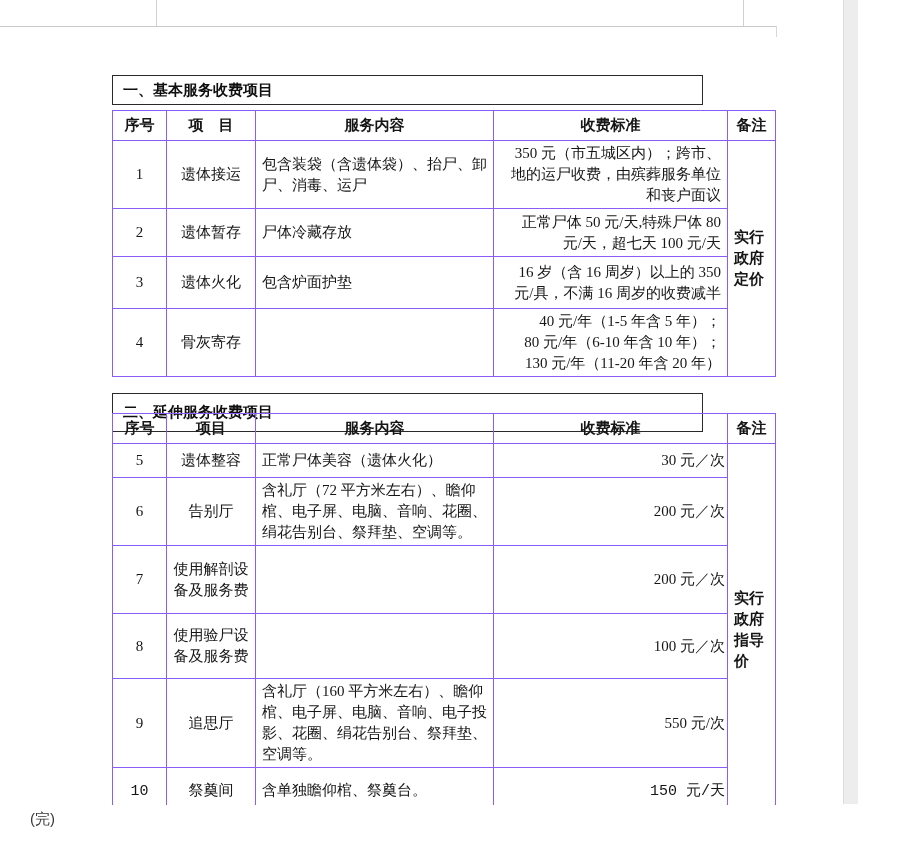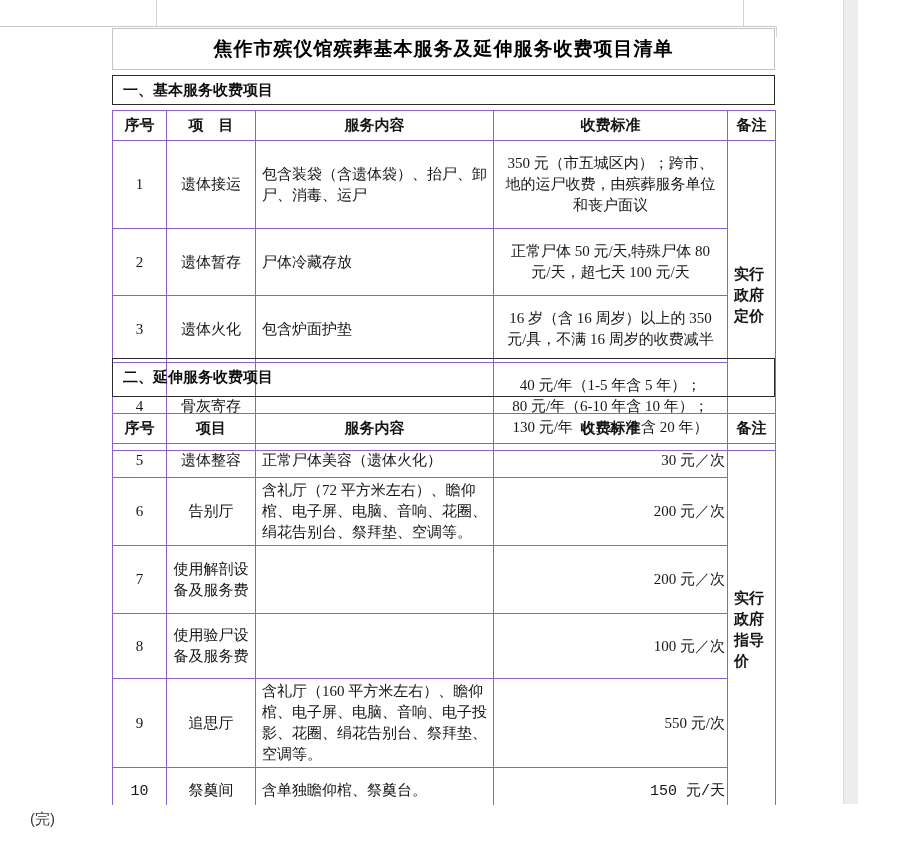--- a/index.html
+++ b/index.html
@@ -27,46 +27,46 @@
   
   .title-box {
     position: absolute; left: 112px; top: 28px; width: 663px; height: 42px;
     border: 1px solid #c3c3c3;
     display: flex; align-items: center; justify-content: center;
     font-size: 19px; font-weight: bold; letter-spacing: 1px; color: #000;
   }
 
   
   .section-label {
-    position: absolute; left: 112px; width: 663px;
+    position: absolute; left: 112px; width: 591px;
     border: 1px solid #2a2a2a;
     display: flex; align-items: center;
     padding-left: 10px;
     font-size: 15px; font-weight: bold; color: #0f0f0f;
   }
   .section-label.s1 { top: 75px; height: 30px; }
-  .section-label.s2 { top: 358px; height: 39px; }
+  .section-label.s2 { top: 393px; height: 39px; }
 
   
   .tbl-wrap1 { position: absolute; left: 112px; top: 110px; }
   .tbl-wrap2 { position: absolute; left: 112px; top: 413px; height: 392px; overflow: hidden; }
 
   table.fee-table { border-collapse: collapse; table-layout: fixed; width: 663px; font-size: 15px; }
   table.fee-table td { border: 1px solid #8b5cf6; vertical-align: middle; line-height: 21px; overflow: hidden; }
 
   col.c-no { width: 54px; }
   col.c-item { width: 89px; }
   col.c-content { width: 238px; }
   col.c-fee { width: 234px; }
   col.c-note { width: 48px; }
 
   td.hd { text-align: center; font-weight: bold; height: 30px; }
   td.no-cell, td.item-cell { text-align: center; padding: 2px 4px; }
   td.content-cell { text-align: left; padding: 2px 6px; }
-  td.fee-left { text-align: center; padding: 12px 6px; white-space: pre-line; }
+  td.fee-left { text-align: right; padding: 2px 6px; white-space: pre-line; }
   td.fee-center { text-align: right; padding: 2px 2px; }
   td.remark-cell { font-weight: bold; padding: 0 6px; line-height: 24px; }
 
   tr.h64 { height: 64px; } tr.h48 { height: 48px; } tr.h52 { height: 52px; }
   tr.h61 { height: 61px; } tr.h34 { height: 34px; } tr.h68 { height: 68px; }
   tr.h65 { height: 65px; } tr.h87 { height: 87px; } tr.h48b { height: 48px; font-family: Liberation Mono, monospace; }
 
   
   .end-mark {
     position: absolute; left: 30px; top: 810px;
@@ -78,21 +78,20 @@
 <body>
 
 <div class="canvas">
 
   <div class="prev-vstub a"></div>
   <div class="prev-vstub b"></div>
   <div class="prev-hline"></div>
   <div class="prev-corner"></div>
   <div class="page-edge-strip"></div>
 
-  <div class="title-box">焦作市殡仪馆殡葬基本服务及延伸服务收费项目清单</div>
 
   <div class="section-label s1">一、基本服务收费项目</div>
 
   <div class="tbl-wrap1">
     <table class="fee-table">
       <colgroup>
           <col class="c-no">
           <col class="c-item">
           <col class="c-content">
           <col class="c-fee">

